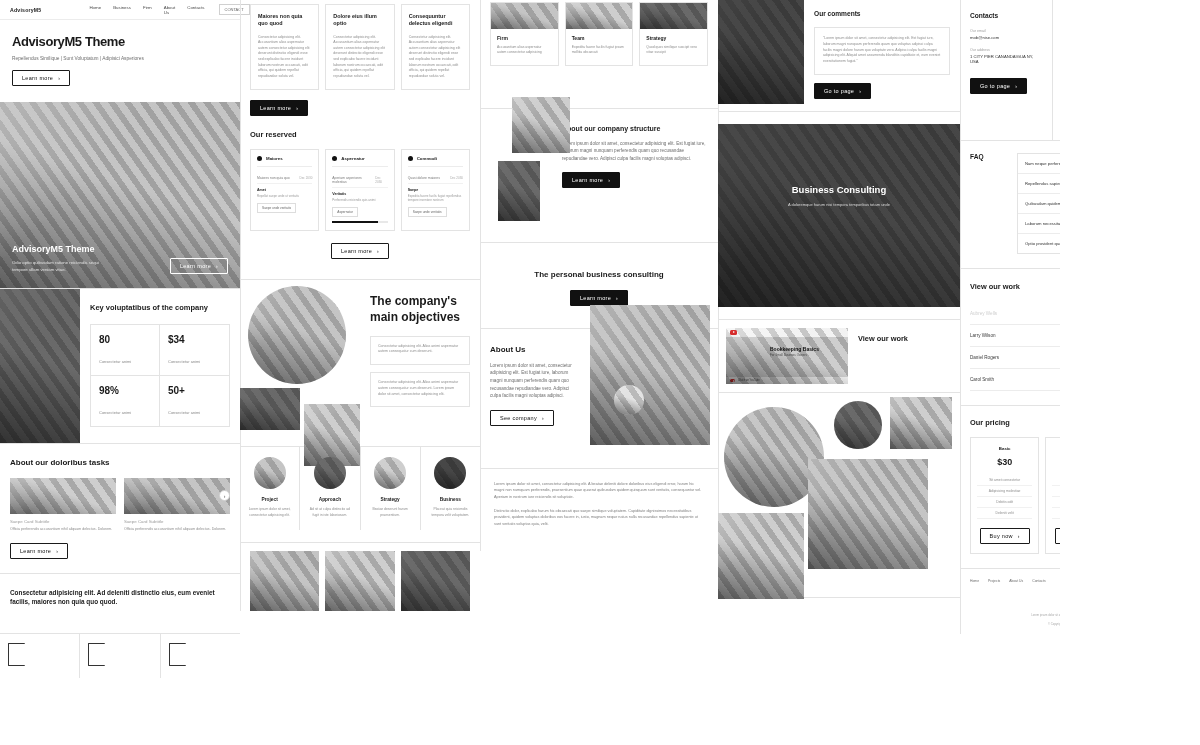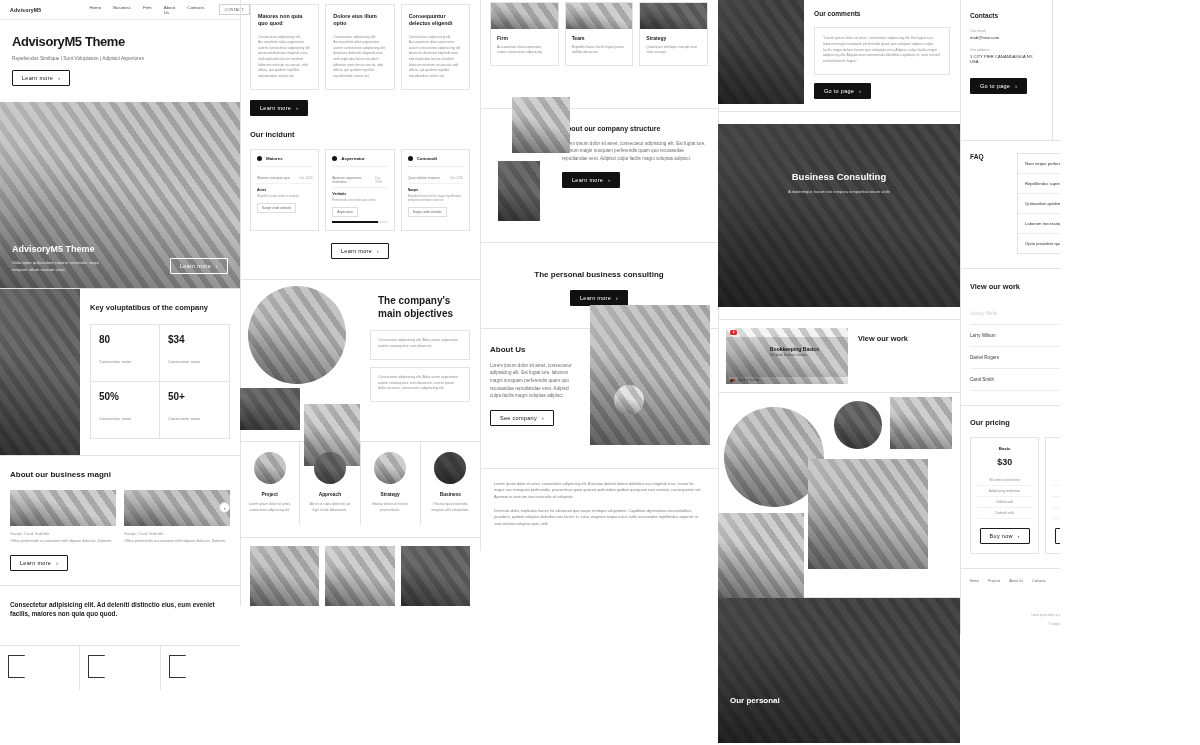--- a/index.html
+++ b/index.html
@@ -55,21 +55,21 @@
   .bigimg1 .ov h2 { margin:0 0 6px; font-size:9px; font-weight:700;}
   .bigimg1 .ov p { margin:0; font-size:4.3px; line-height:1.6; color:#e2e2e2; max-width:95px;}
   .bigimg1 .btnw { position:absolute; right:12px; bottom:14px; z-index:2;}
   .btn.ghost { border-color:#fff; color:#fff; background:transparent;}
 
   .achieve { display:flex; padding:0; border-top:1px solid #e3e3e3;}
   .ach-left { width:80px; position:relative; }
   .ach-right { flex:1; padding:14px 10px 16px; }
   .ach-right h3 { margin:0 0 12px; font-size:7.5px; font-weight:700;}
   .statgrid { display:grid; grid-template-columns:1fr 1fr; gap:0; border:1px solid #e3e3e3;}
-  .stat { padding:9px 8px 16px; border-right:1px solid #e3e3e3; border-bottom:1px solid #e3e3e3;}
+  .stat { padding:9px 8px 10px; border-right:1px solid #e3e3e3; border-bottom:1px solid #e3e3e3;}
   .stat:nth-child(2n){border-right:none;}
   .stat:nth-child(n+3){border-bottom:none;}
   .stat .v { font-size:10px; font-weight:700; margin-bottom:14px;}
   .stat .k { font-size:4px; color:#8a8a8a; line-height:1.5;}
 
   .tasks { padding:14px 10px 14px; border-top:1px solid #e3e3e3;}
   .tasks h3 { margin:0 0 10px; font-size:8px; font-weight:700; line-height:1.3;}
   .cards2 { display:flex; gap:8px; }
   .card2 { flex:1; }
   .card2 .im { height:36px; margin-bottom:5px;}
@@ -100,21 +100,21 @@
   .pcard .hd .nm { font-size:4.4px; font-weight:700; }
   .pline { display:flex; justify-content:space-between; font-size:3.4px; color:#7b7b7b; padding:3px 0; border-bottom:1px solid #f1f1f1;}
   .pline .dt { color:#aaa; font-size:3px;}
   .ptag { font-size:3.2px; border:1px solid #ddd; padding:2px 4px; display:inline-block; margin-top:5px; color:#666;}
   .bar { height:2px; background:#e8e8e8; margin-top:4px; position:relative;}
   .bar i { position:absolute; left:0; top:0; bottom:0; background:#111;}
 
   .obj { display:flex; border-top:1px solid #e3e3e3; margin-top:8px;}
   .obj-l { width:120px; position:relative; }
   .obj-r { flex:1; padding:14px 10px; }
-  .obj-r h3 { margin:0 8px 10px; font-size:10px; font-weight:700; line-height:1.3;}
+  .obj-r h3 { margin:0 0 10px; font-size:12px; font-weight:700; line-height:1.3;}
   .objbox { border:1px solid #e3e3e3; padding:7px 7px 9px; margin-bottom:7px; }
   .objbox p { margin:0; font-size:3.6px; color:#8d8d8d; line-height:1.6;}
   .four { display:flex; border-top:1px solid #e3e3e3;}
   .four > div { flex:1; padding:10px 7px 12px; border-right:1px solid #e3e3e3;}
   .four > div:last-child { border-right:none;}
   .four .im { height:32px; border-radius:50%; width:32px; margin:0 auto 8px;}
   .four .t { font-size:4.8px; font-weight:700; text-align:center; margin-bottom:5px;}
   .four .d { font-size:3.4px; color:#8d8d8d; line-height:1.6; text-align:center;}
   .gal3 { display:flex; gap:6px; padding:8px 10px 0; border-top:1px solid #e3e3e3;}
   .gal3 .im { flex:1; height:60px; }
@@ -145,21 +145,21 @@
 
   
   #c4 { left:718px; width:242px; }
   .comments { display:flex; border-bottom:1px solid #e3e3e3;}
   .comments .l { width:86px; position:relative; }
   .comments .r { flex:1; padding:10px 10px 12px;}
   .comments .r h3 { margin:0 0 10px; font-size:6.6px; font-weight:700;}
   .quote { border:1px solid #e3e3e3; padding:8px 8px 9px; }
   .quote p { margin:0; font-size:3.5px; color:#8d8d8d; line-height:1.65;}
   .hero4 { height:183px; position:relative; }
-  .hero4 .ov { position:absolute; left:0; right:0; top:47px; text-align:center; color:#fff; z-index:2;}
+  .hero4 .ov { position:absolute; left:0; right:0; top:60px; text-align:center; color:#fff; z-index:2;}
   .hero4 .ov h2 { margin:0 0 7px; font-size:9.5px; font-weight:700;}
   .hero4 .ov p { margin:0; font-size:4px; color:#d8d8d8; line-height:1.6;}
   .vidrow { display:flex; border-top:1px solid #e3e3e3; border-bottom:1px solid #e3e3e3;}
   .vidrow .l { width:122px; position:relative; }
   .vidrow .r { flex:1; padding:14px 10px; }
   .vidrow .r h3 { margin:0; font-size:7.4px; font-weight:700;}
   .ytbar { position:absolute; left:0; right:0; top:0; height:9px; background:#fff; display:flex; align-items:center; gap:3px; padding:0 4px; }
   .ytlogo { width:7px; height:5px; background:#e02f2f; border-radius:1.5px; position:relative;}
   .ytlogo::after{content:""; position:absolute; left:2.5px; top:1.2px; border-left:2px solid #fff; border-top:1.3px solid transparent; border-bottom:1.3px solid transparent;}
   .ytcap { position:absolute; left:44px; top:18px; color:#111; font-size:5px; font-weight:700; line-height:1.25;}
@@ -257,33 +257,33 @@
         <div class="statgrid">
           <div class="stat">
             <div class="v">80</div>
             <div class="k">Consectetur animi</div>
           </div>
           <div class="stat">
             <div class="v">$34</div>
             <div class="k">Consectetur animi</div>
           </div>
           <div class="stat">
-            <div class="v">50%</div>
+            <div class="v">98%</div>
             <div class="k">Consectetur animi</div>
           </div>
           <div class="stat">
             <div class="v">50+</div>
             <div class="k">Consectetur animi</div>
           </div>
         </div>
       </div>
     </div>
 
     <div class="tasks" style="position:relative">
-      <h3>About our business magni</h3>
+      <h3>About our doloribus tasks</h3>
       <div class="cards2">
         <div class="card2">
           <div class="im img light"></div>
           <div class="t"><span>Saepe</span> <span>Card Subtitle</span></div>
           <div class="d">Officia perferendis accusantium nihil aliquam delectus. Dolorem.</div>
         </div>
         <div class="card2">
           <div class="im img"></div>
           <div class="t"><span>Saepe</span> <span>Card Subtitle</span></div>
           <div class="d">Officia perferendis accusantium nihil aliquam delectus. Dolorem.</div>
@@ -333,21 +333,21 @@
     </div>
 
     <div style="padding:10px 10px 0">
       <button class="btn dark">
         <span>Learn more</span>
           <span class="arr">›</span>
       </button>
     </div>
 
     <div class="partners">
-      <h3>Our incidunt</h3>
+      <h3>Our reserved</h3>
       <div class="prow">
         <div class="pcard">
           <div class="hd">
             <span class="dot"></span>
             <span class="nm">Maiores</span>
           </div>
           <div class="pline">
             <span>Maiores non quia quo</span>
             <span class="dt">Dec 2030</span>
           </div>
@@ -558,23 +558,20 @@
     </div>
 
     <div class="circgrid">
       <div class="img circ" style="position:absolute;left:6px;top:14px;width:100px;height:100px;"></div>
       <div class="img circ dark" style="position:absolute;left:116px;top:8px;width:48px;height:48px;"></div>
       <div class="img light" style="position:absolute;left:172px;top:4px;width:62px;height:52px;"></div>
       <div class="img" style="position:absolute;left:90px;top:66px;width:120px;height:110px;"></div>
       <div class="img light" style="position:absolute;left:0;top:120px;width:86px;height:86px;"></div>
     </div>
 
-    <div class="img vdark personal">
-      <div class="ov">Our personal</div>
-    </div>
   </div>
 
   <div class="col" id="c5">
     <div class="vr" style="left:0"></div>
 
     <div class="contacts">
       <div class="l">
         <h3>Contacts</h3>
         <div class="cfield">
           <div class="k">Our email</div>

